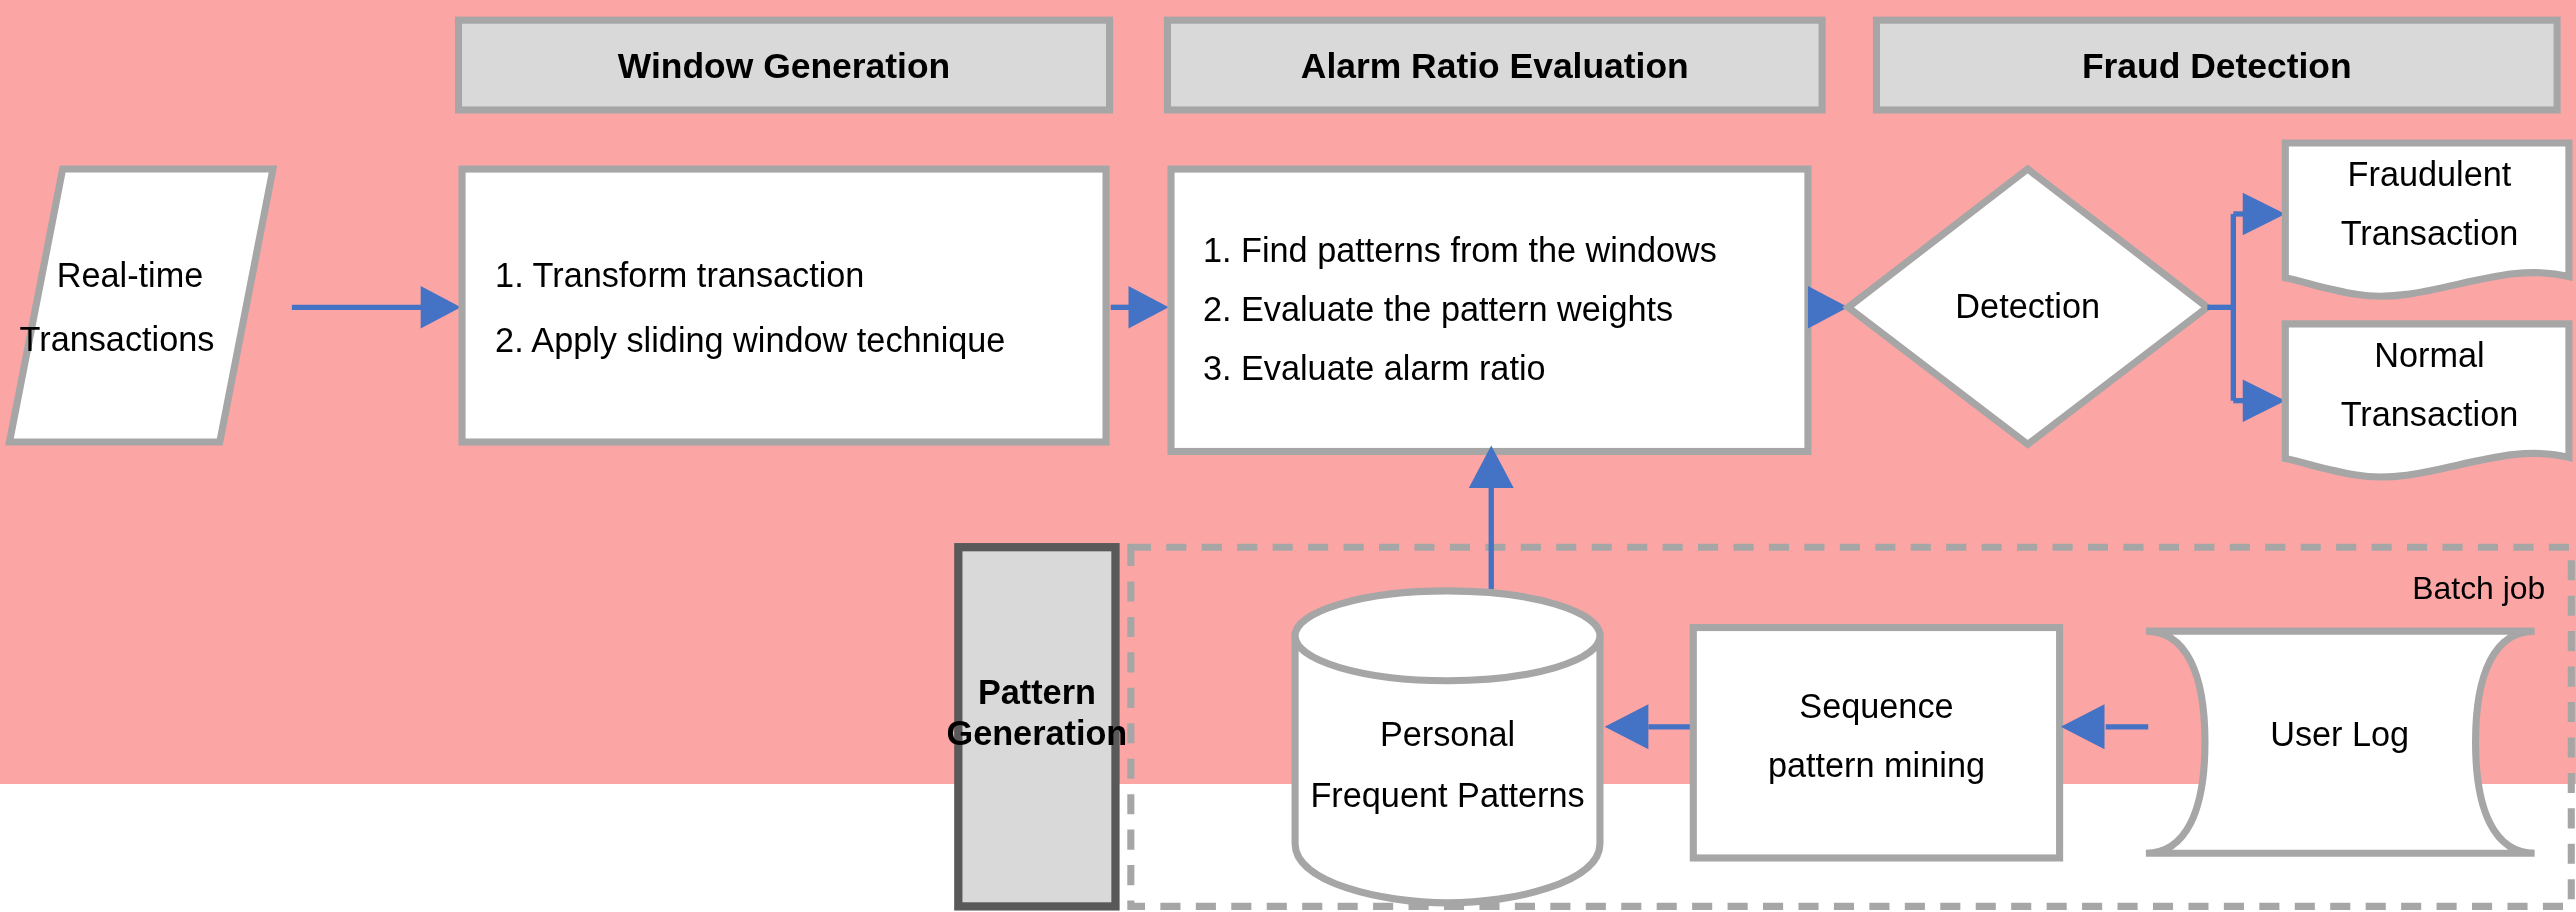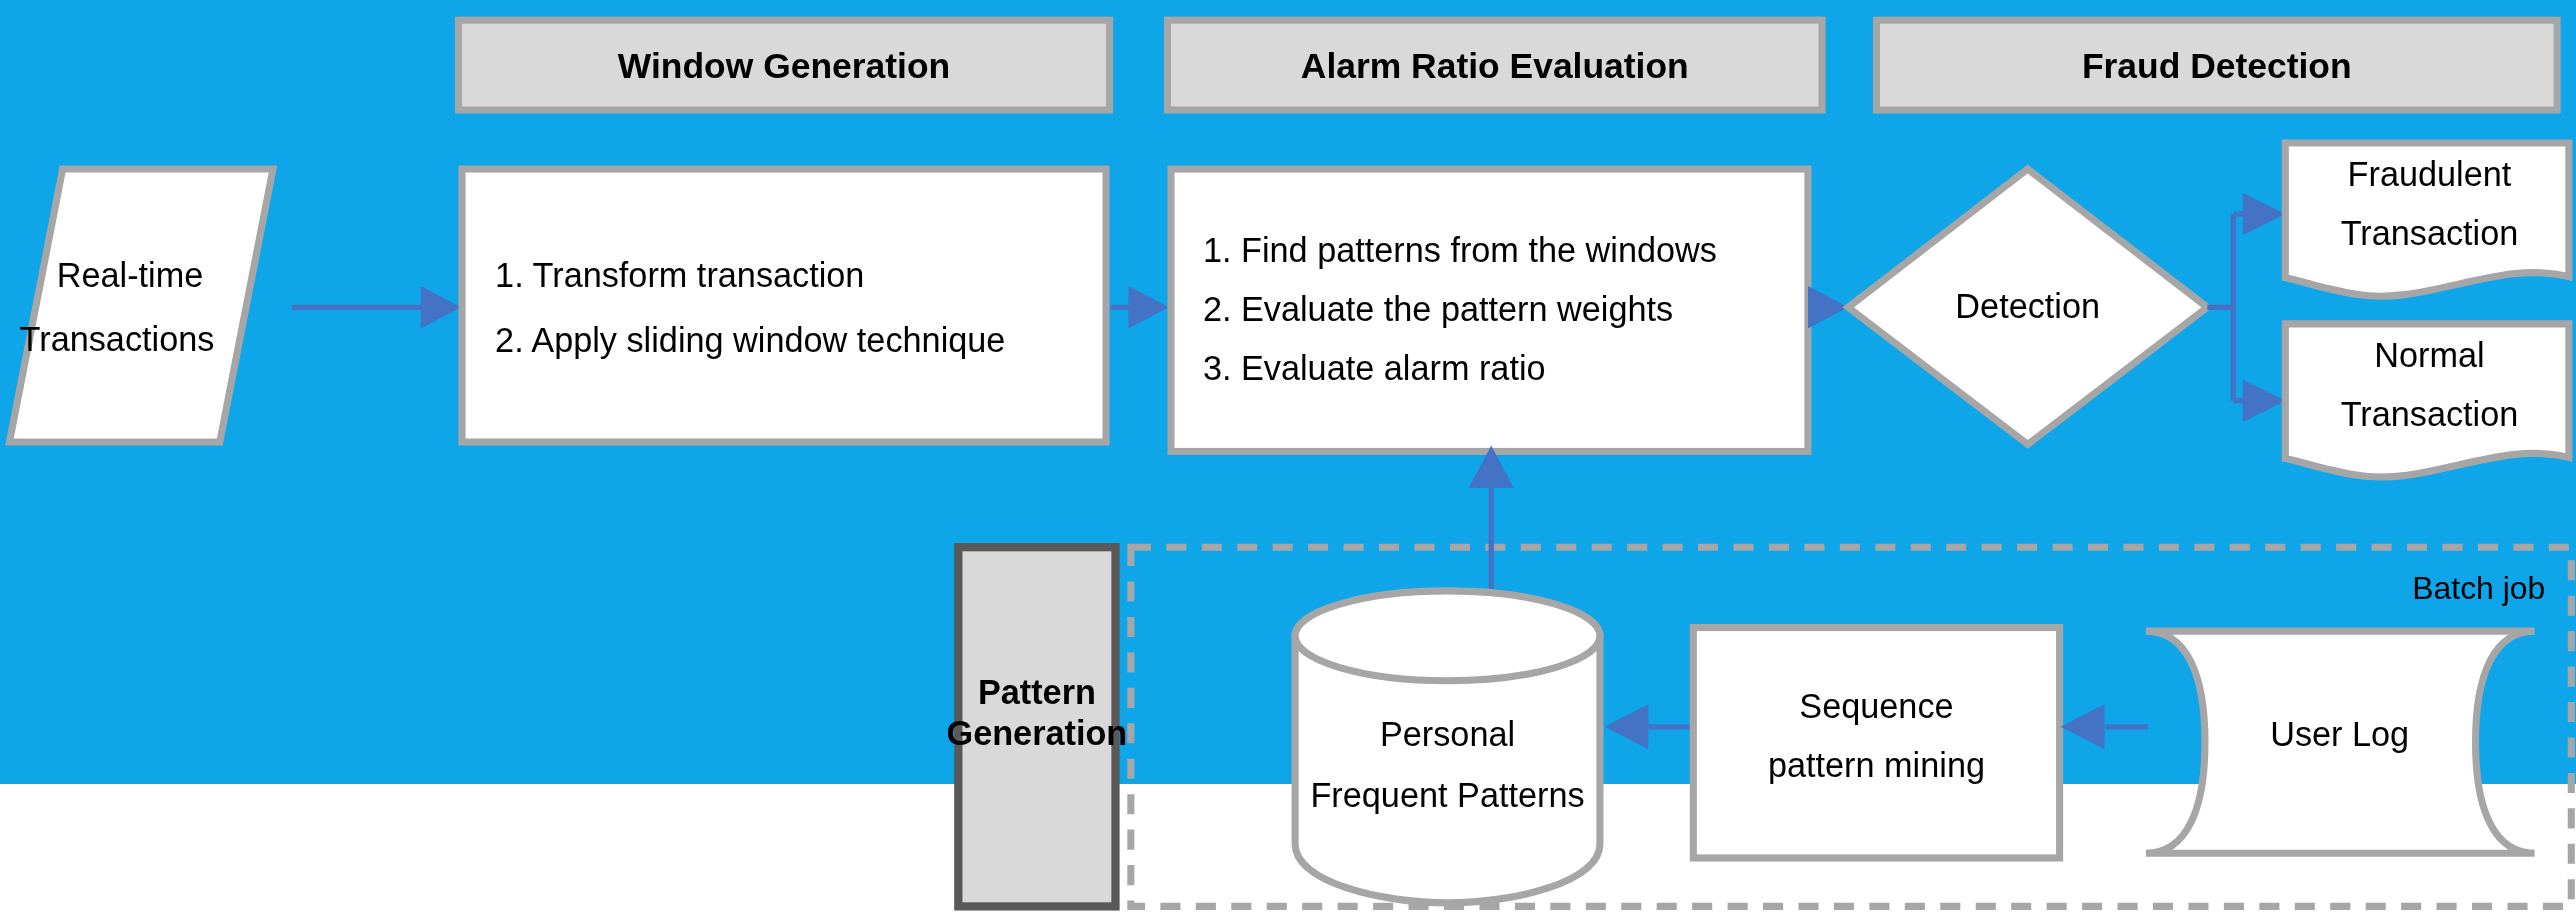--- a/index.html
+++ b/index.html
@@ -1,17 +1,17 @@
 <!DOCTYPE html>
 <html style="font-size:9.5px"><head>
 <meta charset="utf-8">
 <style>
   html,body{margin:0;padding:0;background:#ffffff;}
   body{width:2576px;height:913px;font-family:"Liberation Sans",sans-serif;overflow:hidden;}
-  #stage{position:relative;width:2576px;height:784px;background:#0ea5e9;}
+  #stage{position:relative;width:2576px;height:784px;background:#fca5a5;}
   svg.layer{position:absolute;left:0;top:0;width:2576px;height:913px;}
   .phase-box{fill:#D9D9D9;stroke:#A6A6A6;stroke-width:12;}
   .shape{fill:#ffffff;stroke:#A6A6A6;stroke-width:12;}
   .shape-dark{fill:#D9D9D9;stroke:#595959;stroke-width:14;}
   .dashgrp{fill:none;stroke:#A6A6A6;stroke-width:12;stroke-dasharray:34 26;}
   .conn{stroke:#4472C4;stroke-width:9;fill:none;}
   .arrowhead{fill:#4472C4;}
   text{fill:#000000;dominant-baseline:middle;}
   .phase-title{font-size:60px;font-weight:bold;text-anchor:middle;}
   .node-lbl{font-size:58px;text-anchor:middle;}

